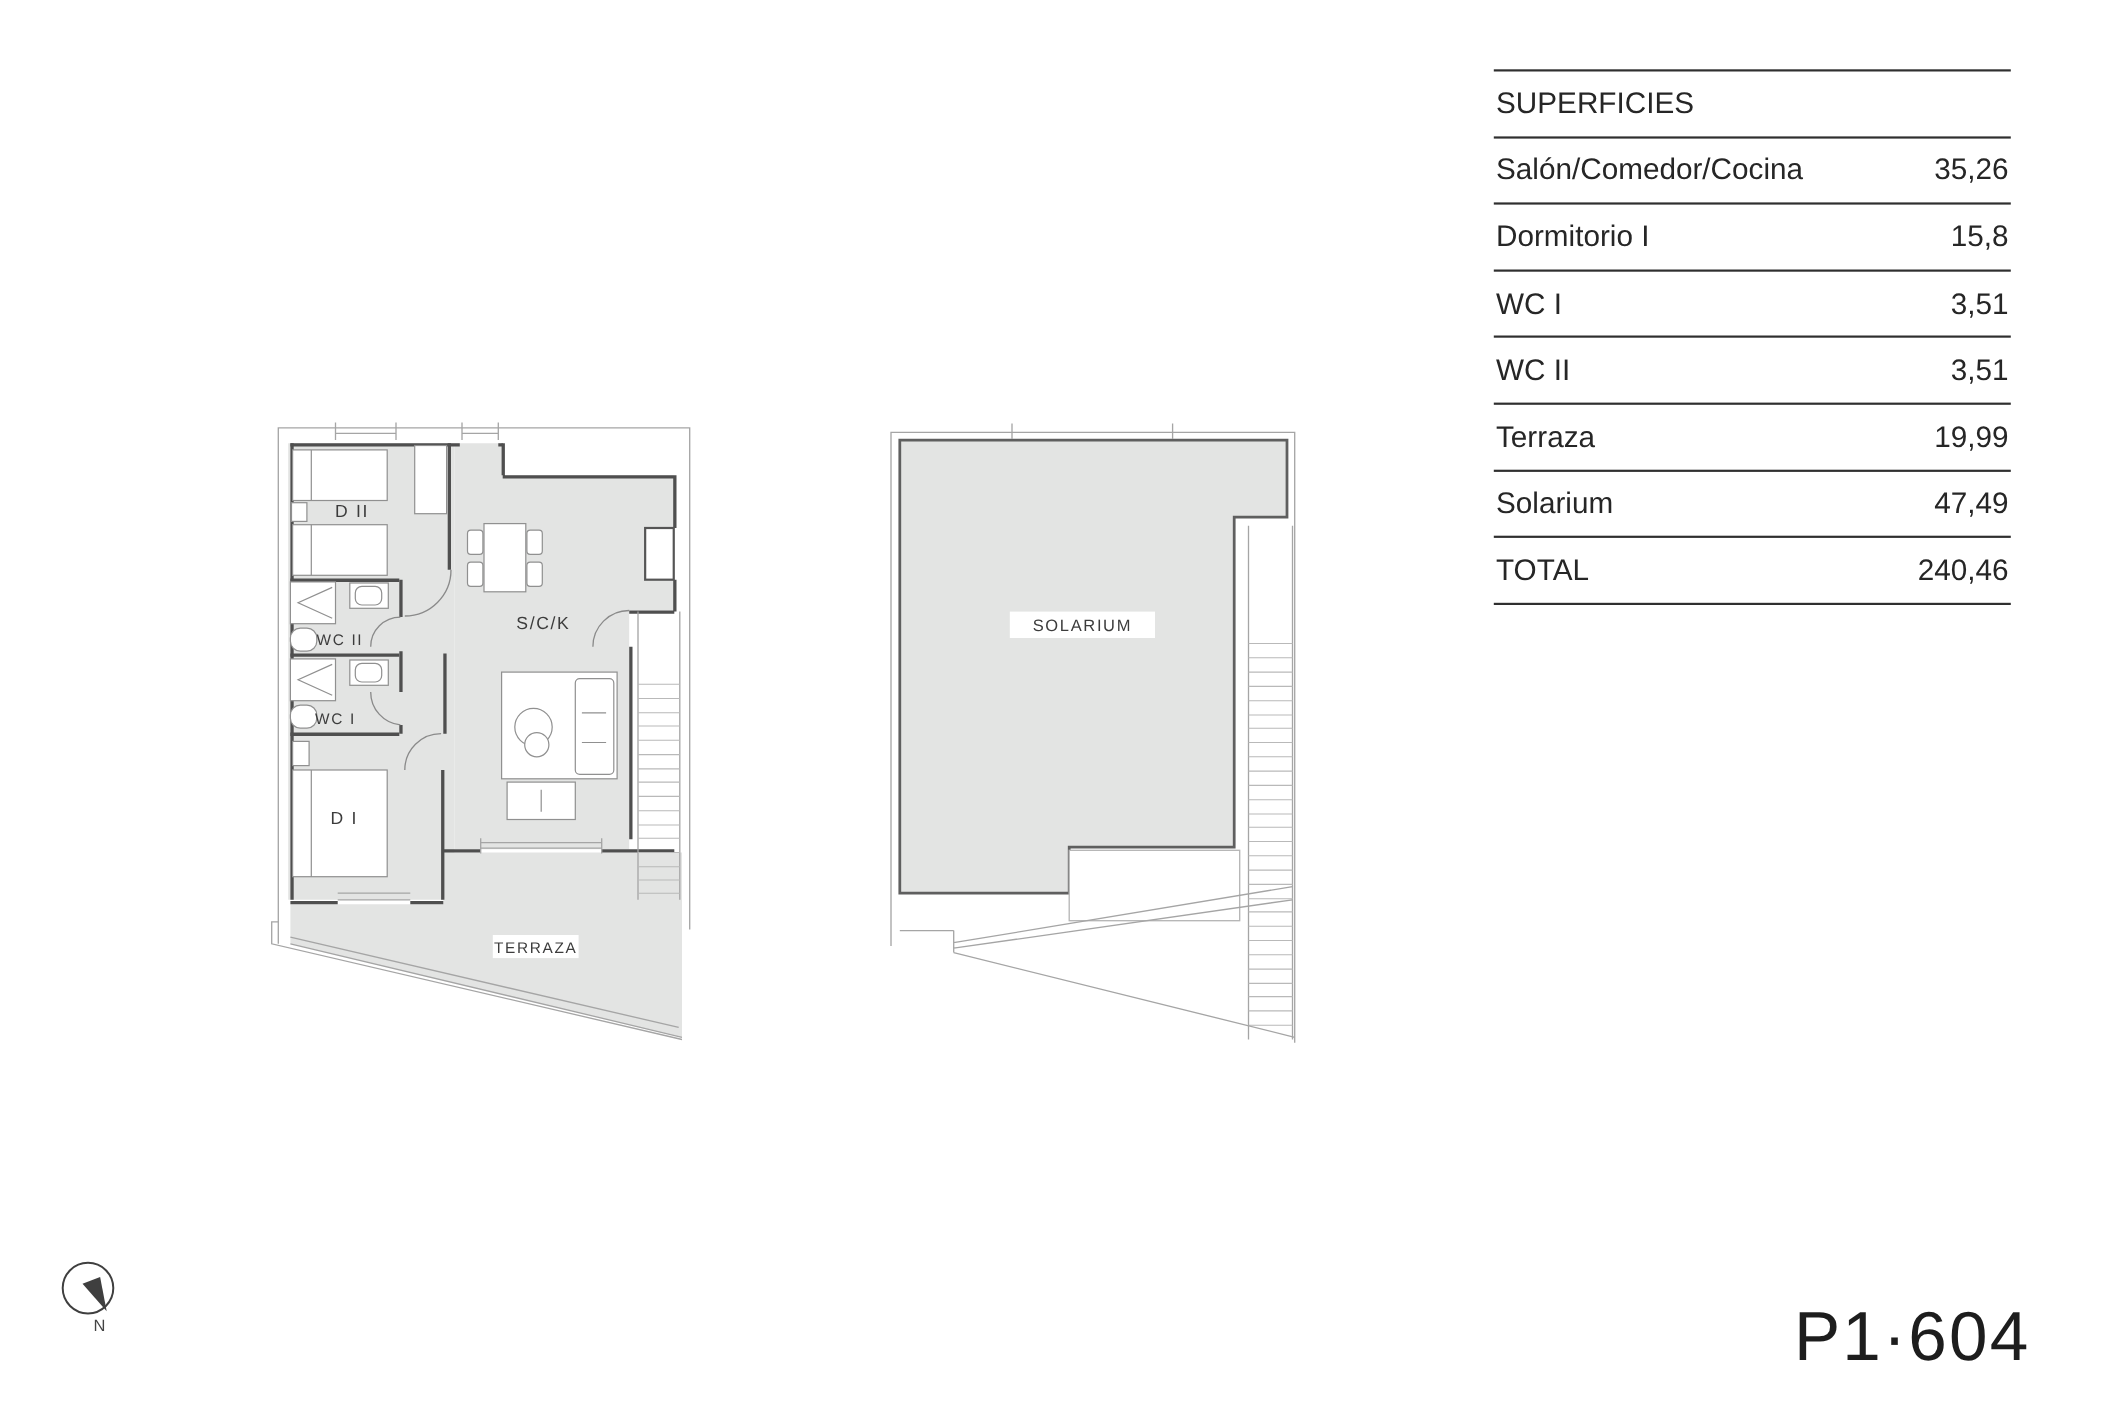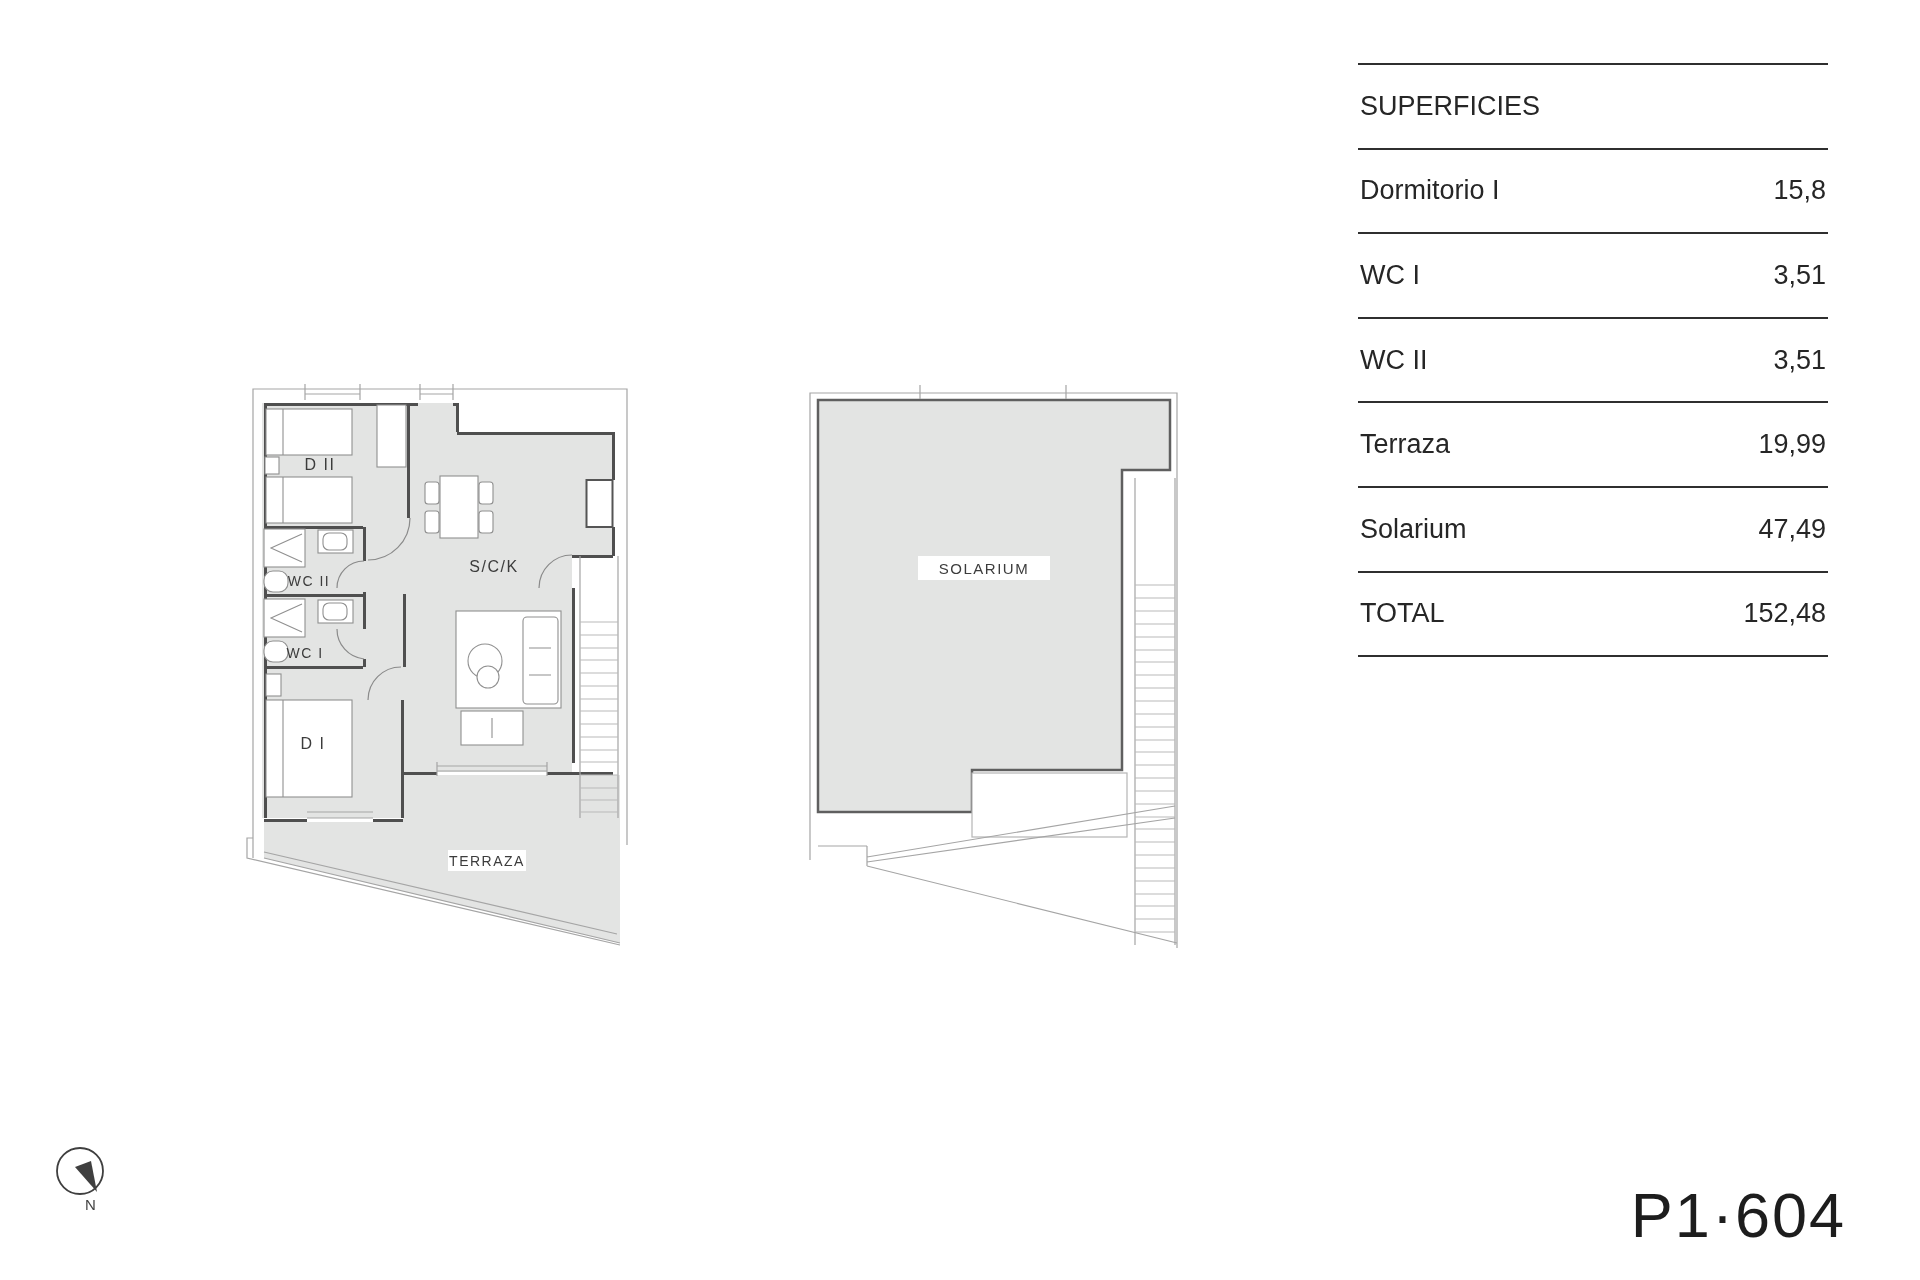--- a/index.html
+++ b/index.html
@@ -4,21 +4,21 @@
 <style>
   html,body{margin:0;padding:0;background:#ffffff;}
   .canvas{position:relative;width:1920px;height:1280px;background:#ffffff;
           font-family:"Liberation Sans",sans-serif;overflow:hidden;}
   svg{position:absolute;left:0;top:0;}
 
   
   .surfaces{position:absolute;left:1358px;top:63px;width:470px;color:#262626;}
   .srow{display:flex;justify-content:space-between;align-items:center;
         height:50.6px;border-bottom:2px solid #2f2f2f;font-size:27px;
-        padding:16px 2px;line-height:1;}
+        padding:4px 2px;line-height:1;}
   .srow.header{border-top:2px solid #2f2f2f;}
   .srow .lbl{white-space:nowrap;}
   .srow .val{white-space:nowrap;text-align:right;}
   .srow.total .lbl,.srow.total .val{font-weight:normal;}
 
   
   .plan-code{position:absolute;top:1184px;right:74px;font-size:63px;
              letter-spacing:2px;color:#1d1d1d;line-height:1;}
 
   
@@ -143,20 +143,24 @@
       <polygon points="75,1167 91,1161 97,1192" fill="#3f3f3f"></polygon>
       <text x="85" y="1210" font-size="15" fill="#444444" font-family="Liberation Sans, sans-serif">N</text>
     </g>
   </svg>
 
   <div class="surfaces">
     <div class="srow header">
       <span class="lbl">SUPERFICIES</span>
     </div>
     <div class="srow">
+      <span class="lbl">Salón/Comedor/Cocina</span>
+      <span class="val">35,26</span>
+    </div>
+    <div class="srow">
       <span class="lbl">Dormitorio I</span>
       <span class="val">15,8</span>
     </div>
     <div class="srow">
       <span class="lbl">WC I</span>
       <span class="val">3,51</span>
     </div>
     <div class="srow">
       <span class="lbl">WC II</span>
       <span class="val">3,51</span>
@@ -164,19 +168,19 @@
     <div class="srow">
       <span class="lbl">Terraza</span>
       <span class="val">19,99</span>
     </div>
     <div class="srow">
       <span class="lbl">Solarium</span>
       <span class="val">47,49</span>
     </div>
     <div class="srow total">
       <span class="lbl">TOTAL</span>
-      <span class="val">152,48</span>
+      <span class="val">240,46</span>
     </div>
   </div>
 
   <div class="plan-code">P1·604</div>
 
 </div>
 
 </body></html>

